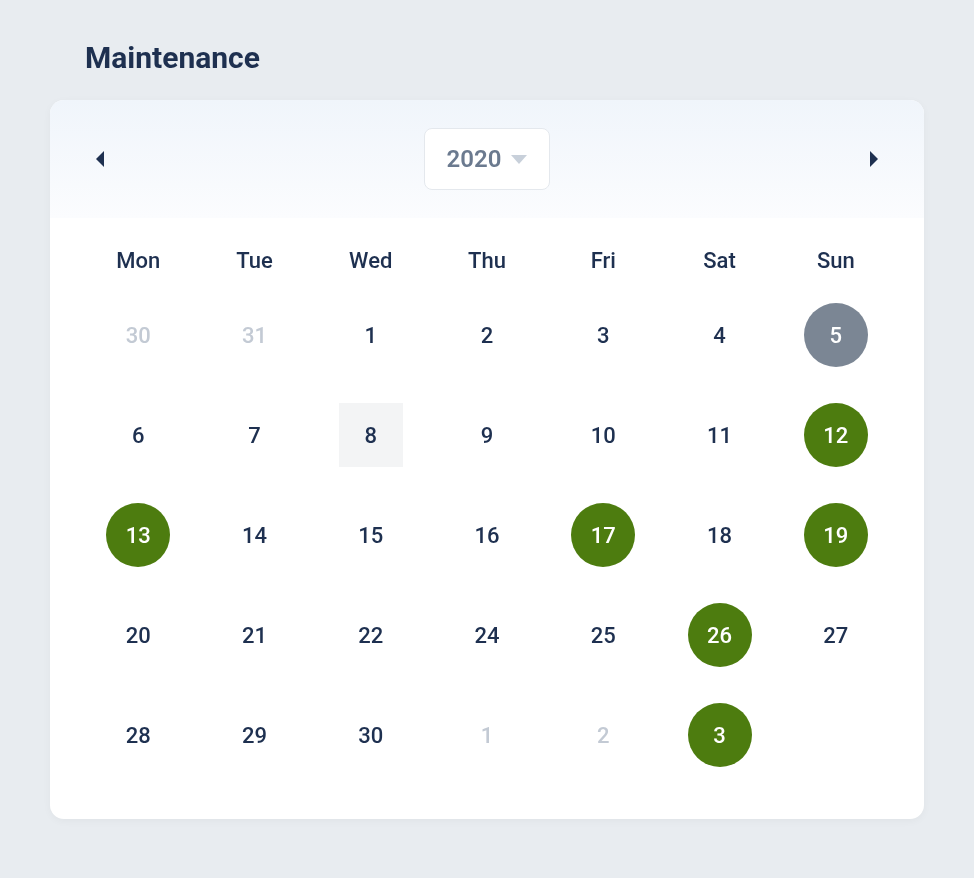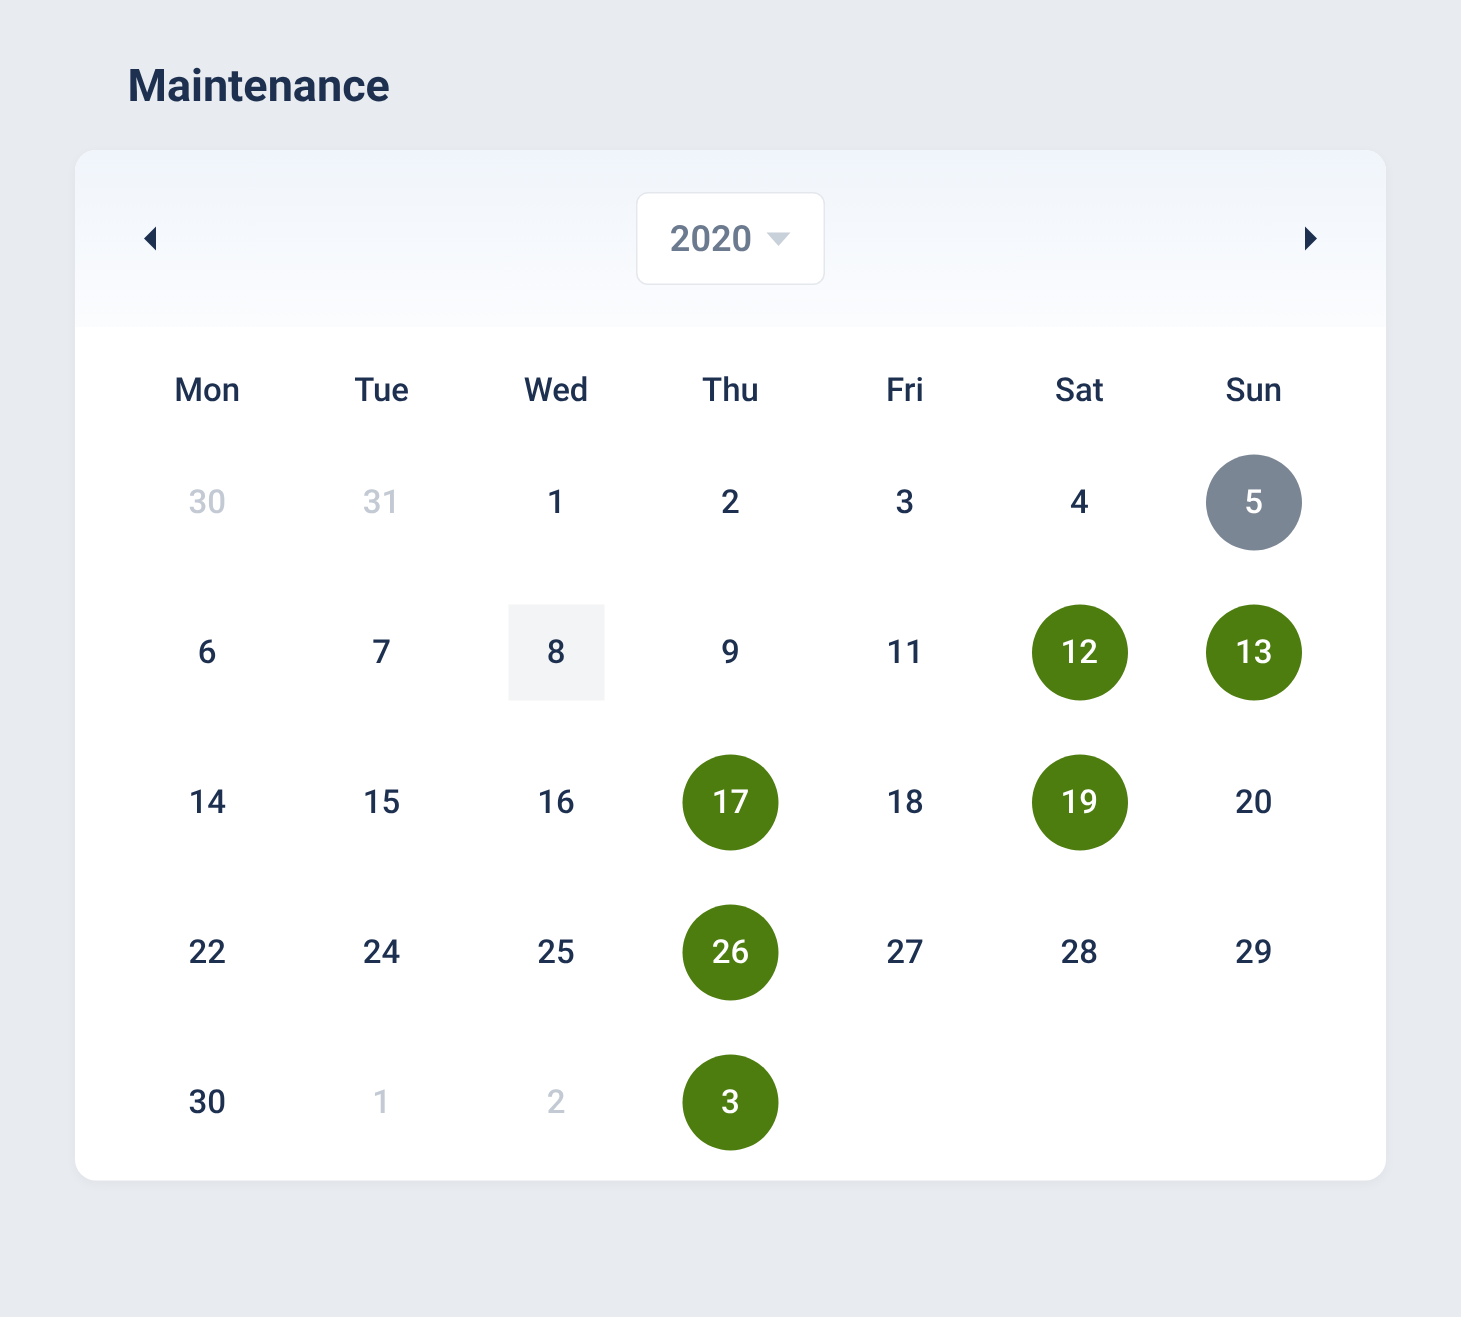--- a/index.html
+++ b/index.html
@@ -75,21 +75,21 @@
     
     .select-box .chevron {
       width: 0;
       height: 0;
       border-left: 8px solid transparent;
       border-right: 8px solid transparent;
       border-top: 9px solid #c8d0da;
     }
     
     .calendar-body {
-      padding: 30px 30px 20px 30px;
+      padding: 30px 30px 52px 30px;
     }
     
     .weekdays {
       display: grid;
       grid-template-columns: repeat(7, 1fr);
       text-align: center;
       margin-bottom: 30px;
     }
     
     .weekday {
@@ -211,20 +211,23 @@
         <div class="day-cell">
           <div class="day-inner ">7</div>
         </div>
         <div class="day-cell">
           <div class="day-inner hovered">8</div>
         </div>
         <div class="day-cell">
           <div class="day-inner ">9</div>
         </div>
         <div class="day-cell">
+          <div class="day-inner ">10</div>
+        </div>
+        <div class="day-cell">
           <div class="day-inner ">11</div>
         </div>
         <div class="day-cell">
           <div class="day-inner selected">12</div>
         </div>
         <div class="day-cell">
           <div class="day-inner selected">13</div>
         </div>
         <div class="day-cell">
           <div class="day-inner ">14</div>
@@ -239,20 +242,23 @@
           <div class="day-inner selected">17</div>
         </div>
         <div class="day-cell">
           <div class="day-inner ">18</div>
         </div>
         <div class="day-cell">
           <div class="day-inner selected">19</div>
         </div>
         <div class="day-cell">
           <div class="day-inner ">20</div>
+        </div>
+        <div class="day-cell">
+          <div class="day-inner ">21</div>
         </div>
         <div class="day-cell">
           <div class="day-inner ">22</div>
         </div>
         <div class="day-cell">
           <div class="day-inner ">24</div>
         </div>
         <div class="day-cell">
           <div class="day-inner ">25</div>
         </div>

